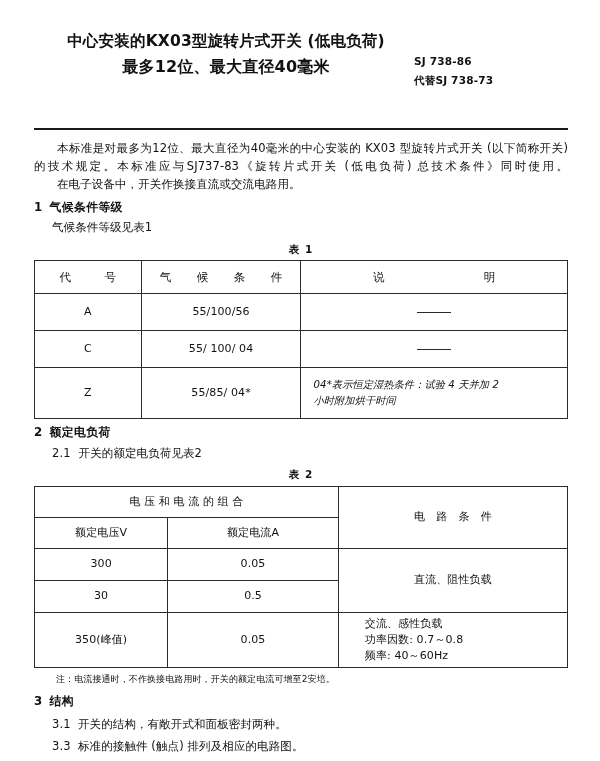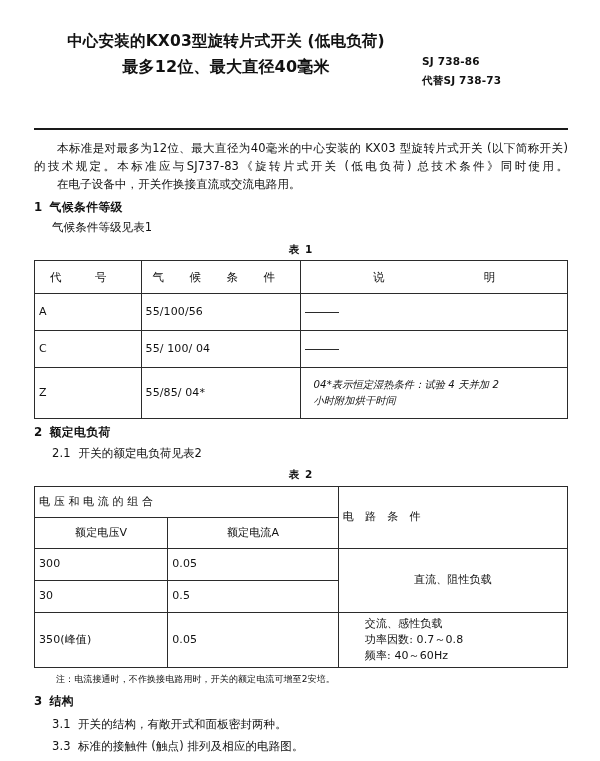--- a/index.html
+++ b/index.html
@@ -57,21 +57,21 @@
   .doc-title-2 {
     text-align: center;
     font-weight: bold;
     font-size: 16px;
     line-height: 22px;
     letter-spacing: 0.2px;
     margin-top: 4px;
   }
   .std-codes {
     position: absolute;
-    right: 0px;
+    right: 8px;
     top: 22px;
     width: 146px;
     text-align: left;
   }
   .std-code {
     font-size: 10.5px;
     font-weight: bold;
     line-height: 19px;
     letter-spacing: 0.2px;
     white-space: nowrap;
@@ -130,21 +130,21 @@
 
   
   table.std {
     border-collapse: collapse;
     width: 100%;
     font-size: 11px;
     table-layout: fixed;
   }
   table.std td {
     border: 1px solid #2b2b2b;
-    text-align: left;
+    text-align: center;
     vertical-align: middle;
     padding: 3px 4px;
     line-height: 16px;
   }
   table.std.t1 td.hd {
     height: 26px;
     letter-spacing: 7px;
     text-indent: 7px;
     font-size: 11.5px;
   }

